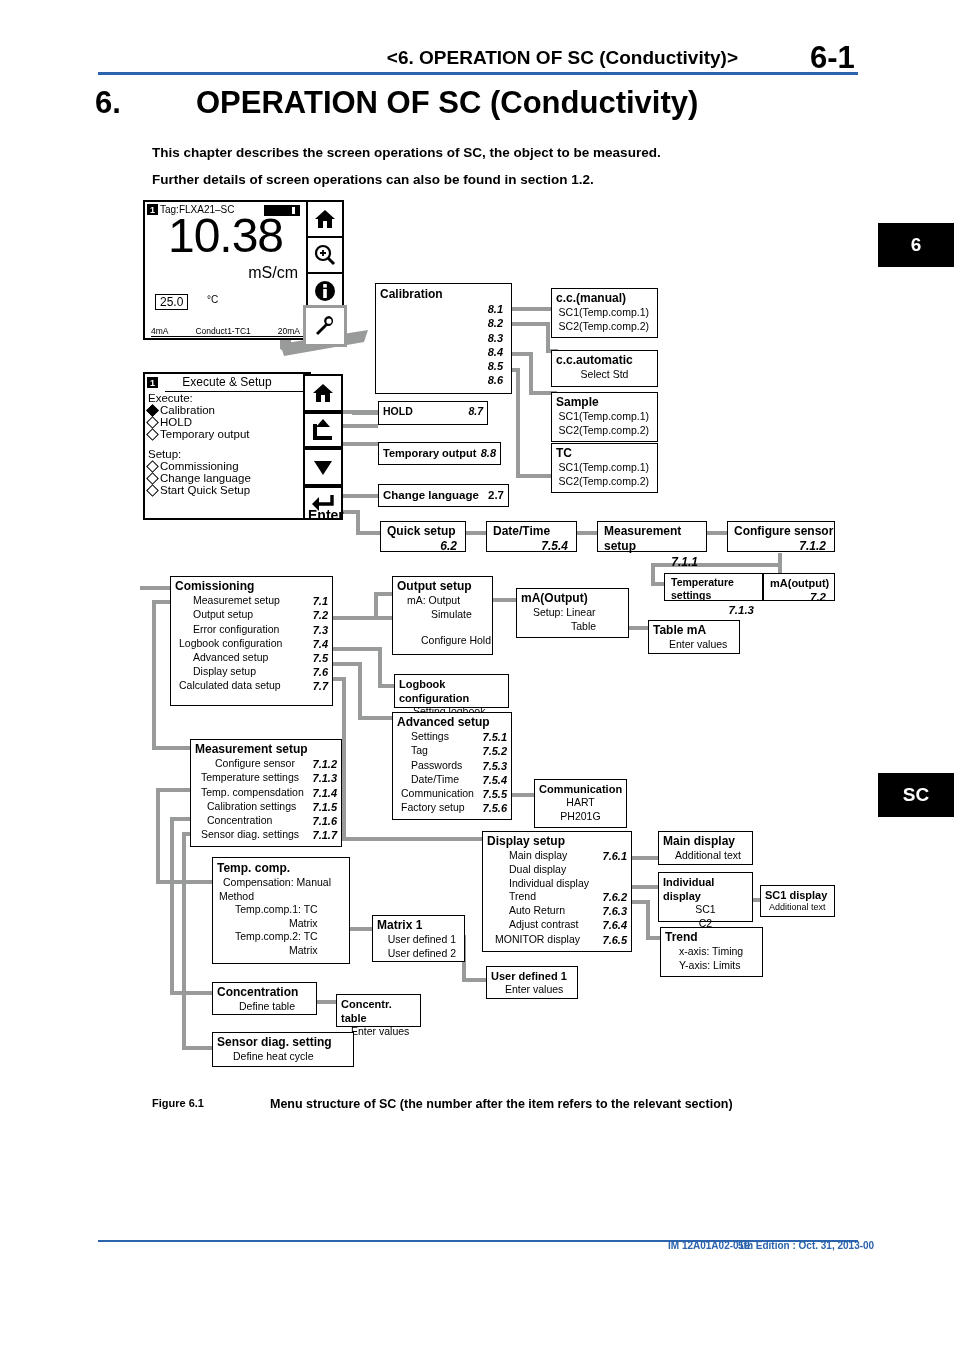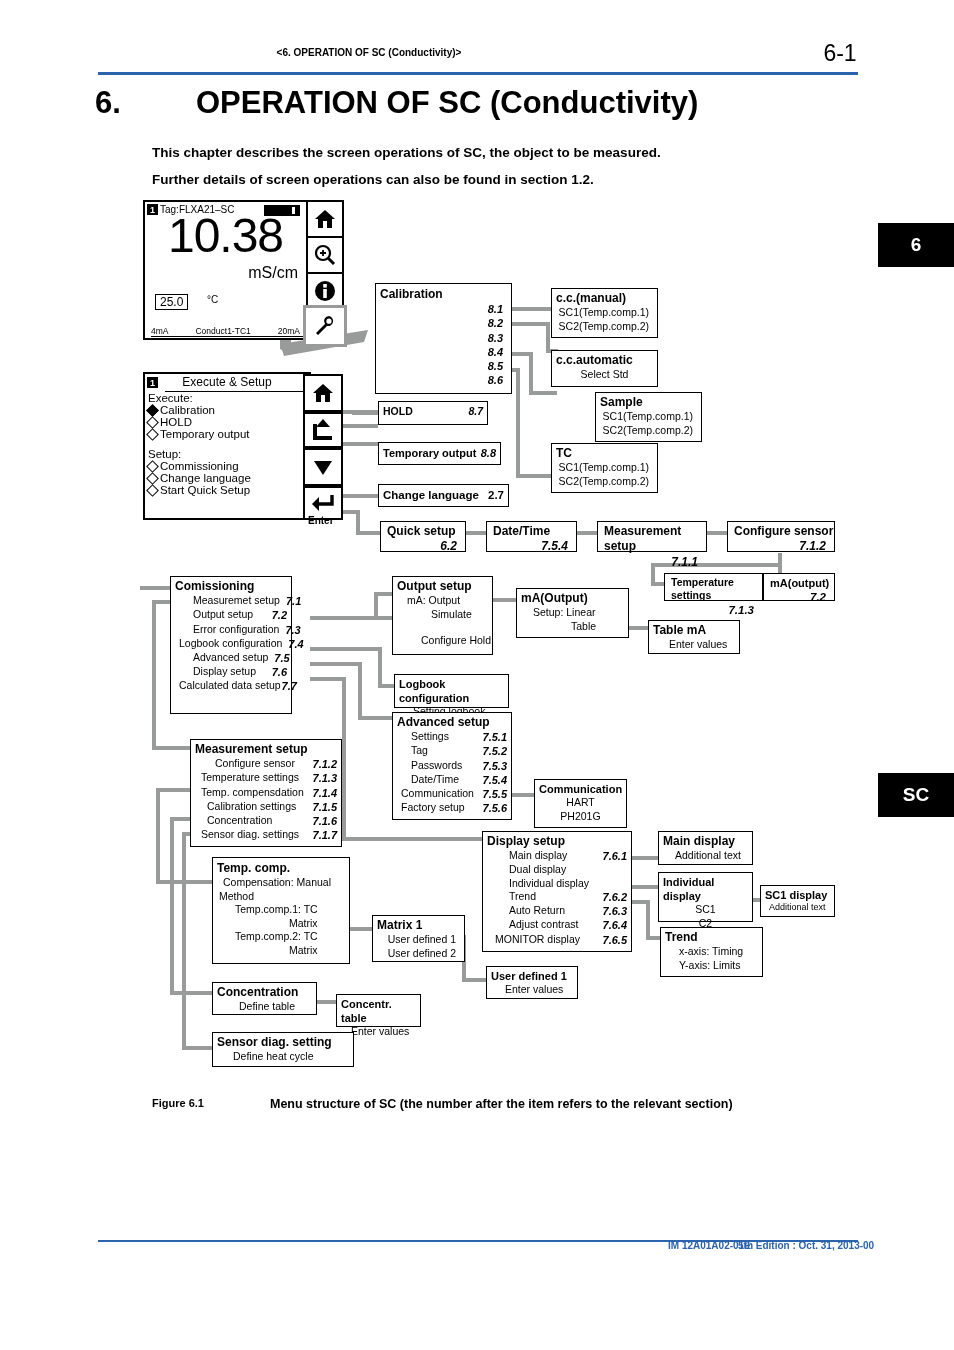--- a/index.html
+++ b/index.html
@@ -8,27 +8,27 @@
     width: 954px; height: 1350px;
     background: #ffffff;
     font-family: "Liberation Sans", sans-serif;
     color: #000;
     position: relative;
     overflow: hidden;
   }
   
   #hdr-title {
     position:absolute; left:0; top:47px; width:738px;
-    text-align:center;
-    font-size:10px; font-weight:bold; letter-spacing:0px;
+    text-align:right;
+    font-size:19px; font-weight:bold; letter-spacing:0px;
   }
   #hdr-page {
     position:absolute; left:810px; top:40px; width:60px;
-    text-align:center;
-    font-size:23px; font-weight:normal;
+    text-align:left;
+    font-size:31px; font-weight:bold;
   }
   #hdr-rule {
     position:absolute; left:98px; top:72px; width:760px; height:3px;
     background:#2b63ad;
   }
   
   #chap-num {
     position:absolute; left:95px; top:85px;
     font-size:31px; font-weight:bold;
   }
@@ -134,21 +134,21 @@
 
   
   .menuhead {
     position:relative; height:17px; text-align:center; font-size:12px;
   }
   .menuhead .u { position:absolute; left:20px; right:4px; bottom:0px; height:1.3px; background:#000; }
   .mlabel { font-size:11.5px; padding-left:3px; }
   .mitem { font-size:11.5px; padding-left:3px; display:flex; align-items:center; }
   .dia { display:inline-block; width:9px; height:9px; border:1.3px solid #000; transform:rotate(45deg); margin-right:3px; }
   .dia.f { background:#000; }
-  .entertxt { position:absolute; font-size:10px; font-weight:bold;margin-top:8px; }
+  .entertxt { position:absolute; font-size:14px; font-weight:bold; }
 </style>
 </head>
 <body>
 
 <div id="hdr-title">&lt;6.  OPERATION OF SC (Conductivity)&gt;</div>
 <div id="hdr-page">6-1</div>
 <div id="hdr-rule"></div>
 
 <div id="chap-num">6.</div>
 <div id="chap-title">OPERATION OF SC (Conductivity)</div>
@@ -305,21 +305,21 @@
     <span class="hd">c.c.(manual)</span>
     <span class="rt">SC1(Temp.comp.1)</span>
     <span class="rt">SC2(Temp.comp.2)</span>
   </div>
 
   <div class="bx" style="left:551px; top:350px; width:107px; height:auto; padding:2px 0 4px 0;">
     <span class="hd">c.c.automatic</span>
     <span class="ctr">Select Std</span>
   </div>
 
-  <div class="bx" style="left:551px; top:392px; width:107px; height:auto; padding:2px 0 4px 0;margin-left:44px;">
+  <div class="bx" style="left:551px; top:392px; width:107px; height:auto; padding:2px 0 4px 0;">
     <span class="hd">Sample</span>
     <span class="rt">SC1(Temp.comp.1)</span>
     <span class="rt">SC2(Temp.comp.2)</span>
   </div>
 
   <div class="bx" style="left:551px; top:443px; width:107px; height:auto; padding:2px 0 4px 0;">
     <span class="hd">TC</span>
     <span class="rt">SC1(Temp.comp.1)</span>
     <span class="rt">SC2(Temp.comp.2)</span>
   </div>
@@ -347,21 +347,21 @@
   <div class="bx bx2 small" style="left:664px; top:573px; width:99px; height:28px;">
     <span class="t">Temperature settings</span>
     <span class="s">7.1.3</span>
   </div>
 
   <div class="bx bx2" style="left:763px; top:573px; width:72px; height:28px;">
     <span class="t" style="font-size:11px;">mA(output)</span>
     <span class="s" style="font-size:11.5px;">7.2</span>
   </div>
 
-  <div class="bx" style="left:170px; top:576px; width:122px; height:auto; padding:2px 0 20px 0;">
+  <div class="bx" style="left:170px; top:576px; width:163px; height:auto; padding:2px 0 12px 0;">
     <span class="hd">Comissioning</span>
     <div class="rw">
         <span>Measuremet setup</span>
         <span class="sec">7.1</span>
       </div>
     <div class="rw">
         <span>Output setup</span>
         <span class="sec">7.2</span>
       </div>
     <div class="rw">

